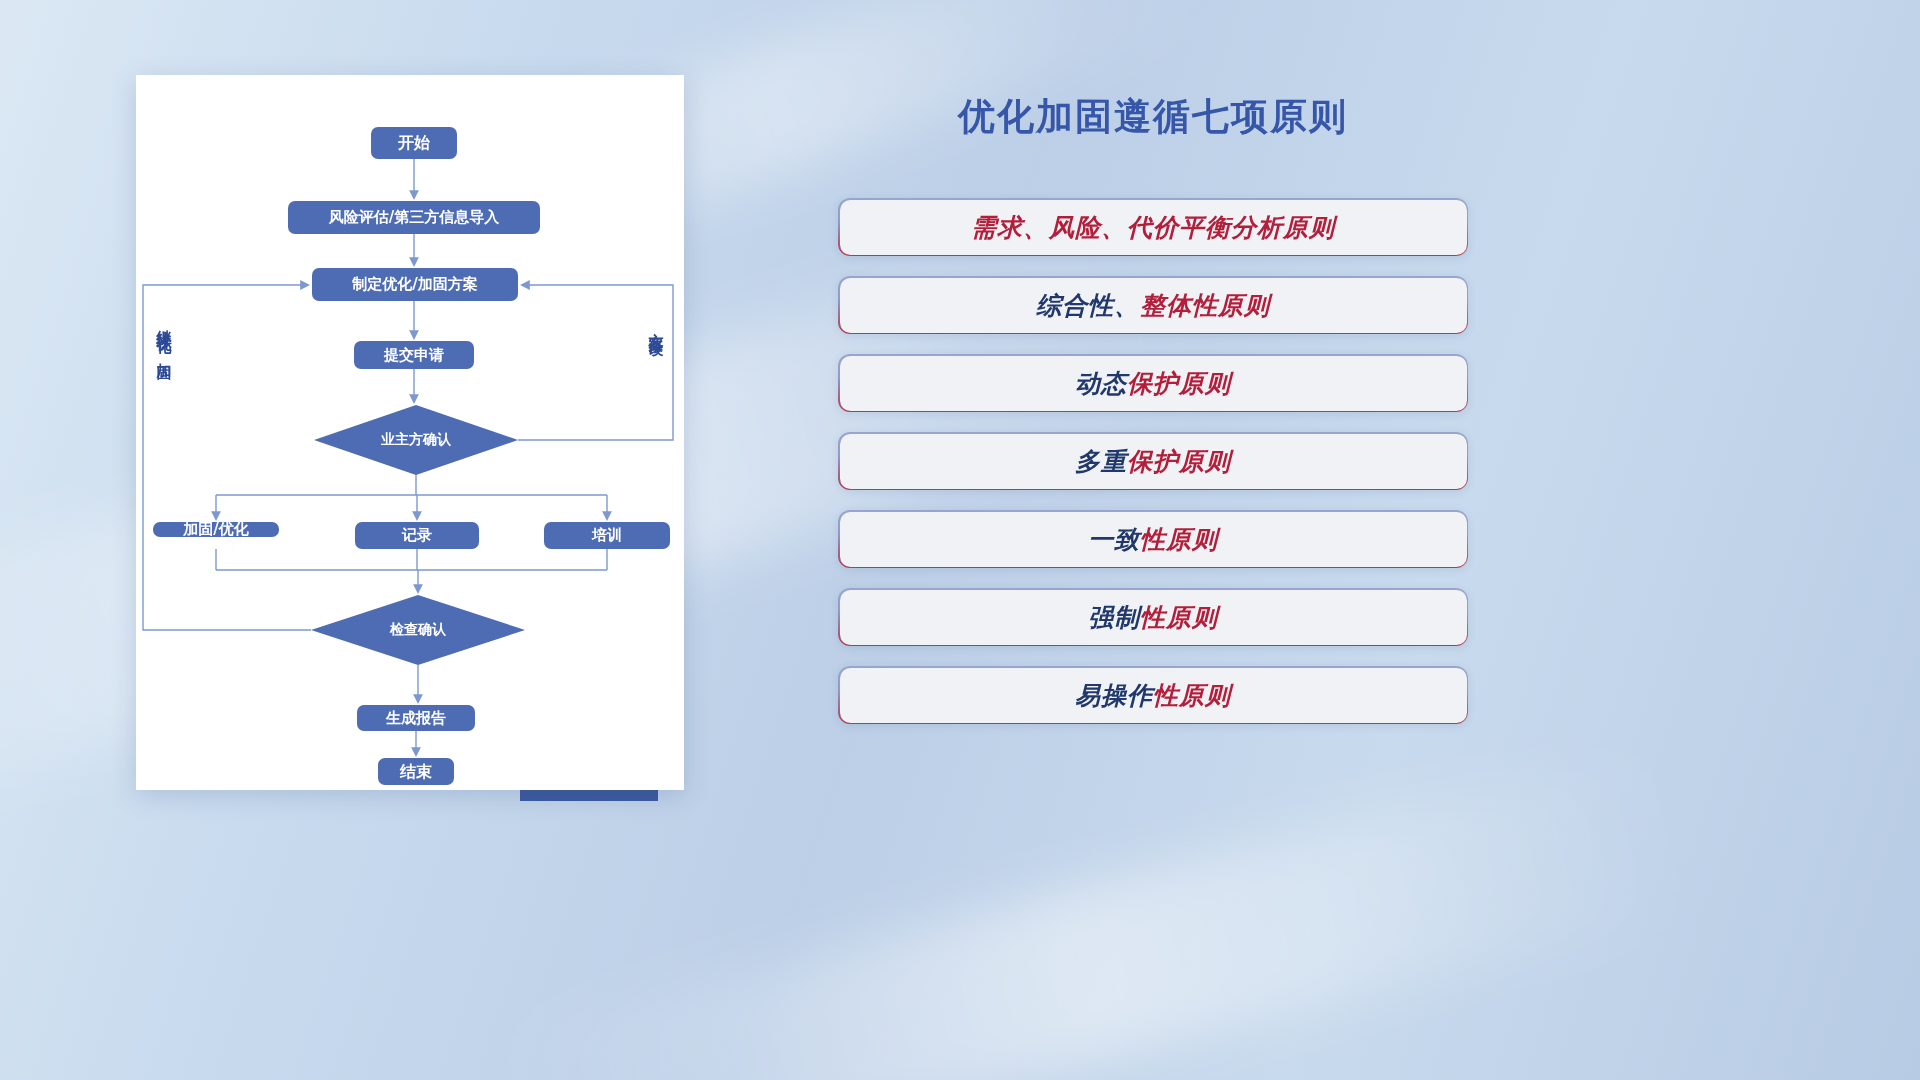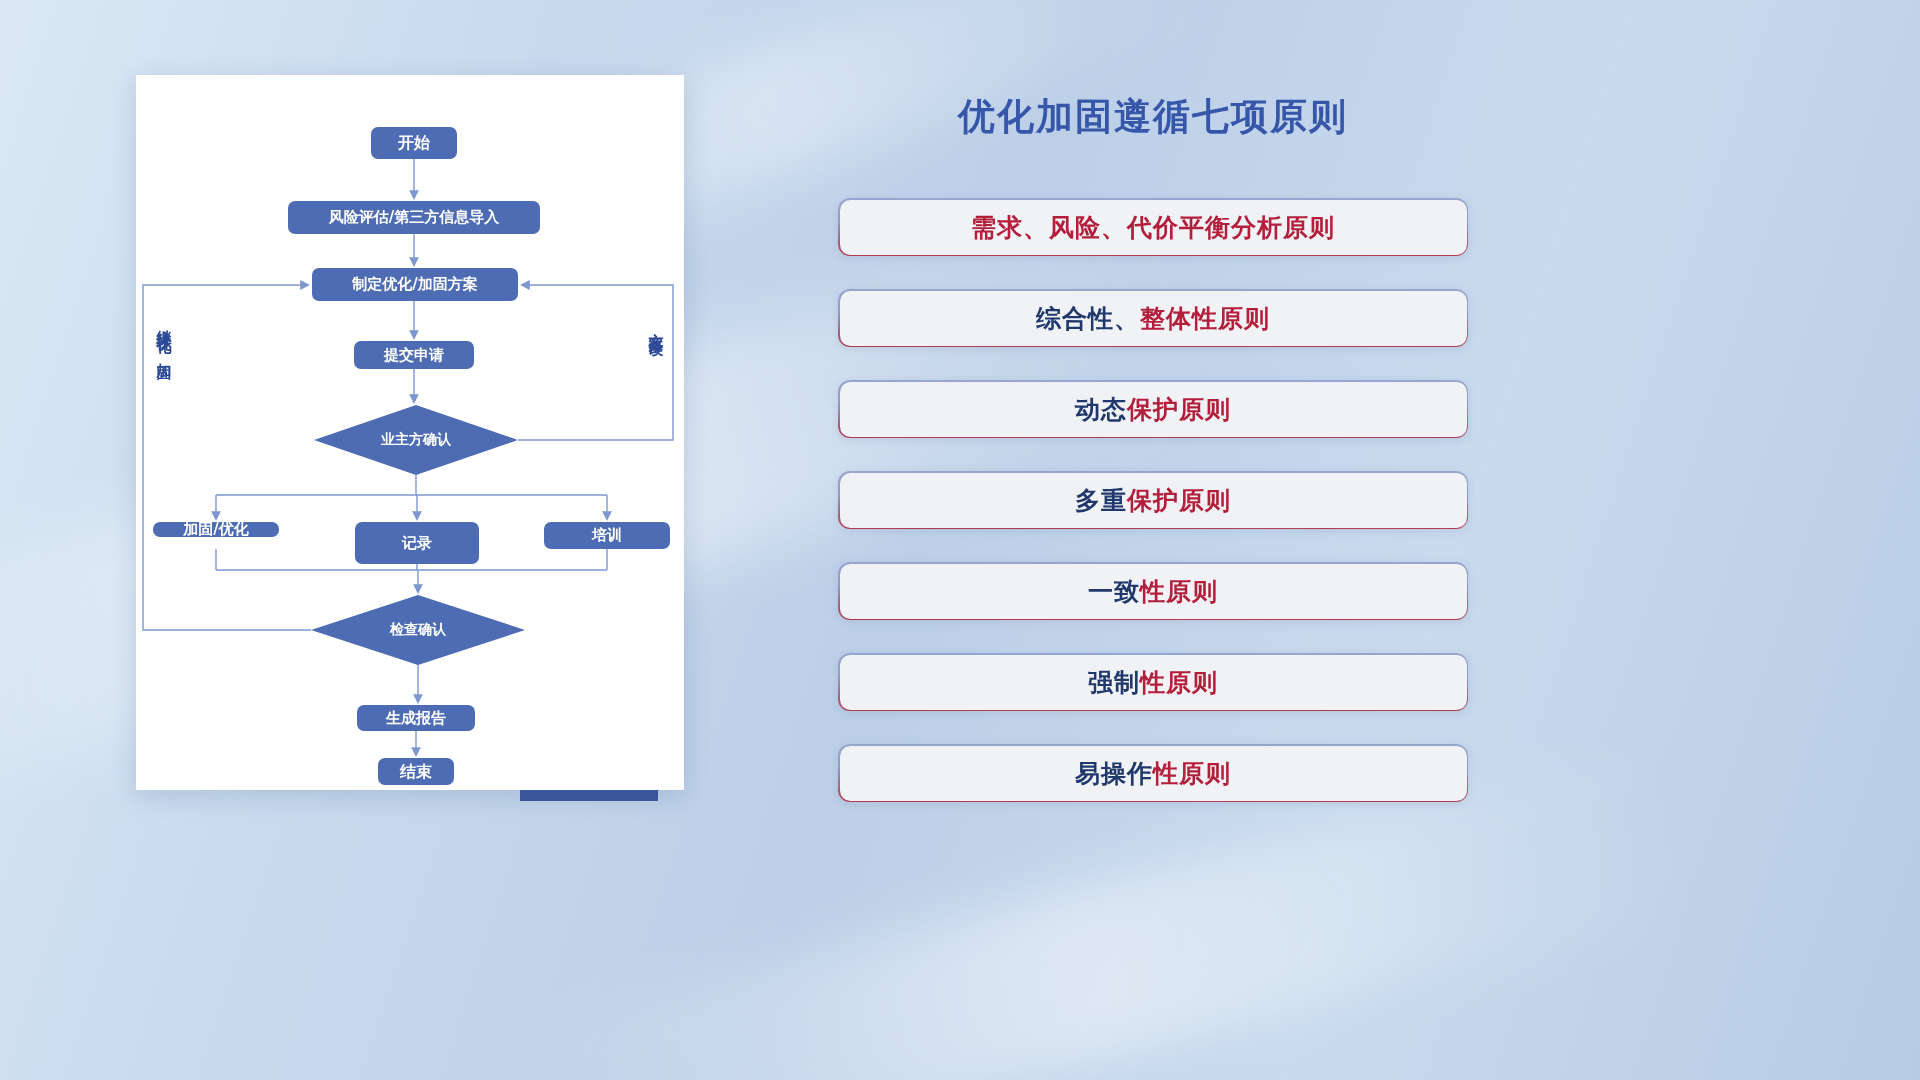--- a/index.html
+++ b/index.html
@@ -40,41 +40,41 @@
     font-weight:600;font-size:15px;border-radius:7px;
     box-sizing:border-box;text-align:center;line-height:1.1;
   }
   .diamond{clip-path:polygon(50% 0,100% 50%,50% 100%,0 50%);font-size:14px;border-radius:0;}
   .n-start{left:235px;top:52px;width:86px;height:32px;border-radius:7px;font-size:16px;}
   .n-risk{left:152px;top:126px;width:252px;height:33px;}
   .n-plan{left:176px;top:193px;width:206px;height:33px;}
   .n-submit{left:218px;top:266px;width:120px;height:28px;text-align:center;}
   .n-d1{left:178px;top:330px;width:204px;height:70px;}
   .n-reinforce{left:17px;top:447px;width:126px;height:15px;}
-  .n-record{left:219px;top:447px;width:124px;height:42px;}
+  .n-record{left:219px;top:447px;width:124px;height:27px;}
   .n-training{left:408px;top:447px;width:126px;height:27px;}
   .n-d2{left:175px;top:520px;width:214px;height:70px;}
   .n-report{left:221px;top:630px;width:118px;height:26px;}
   .n-end{left:242px;top:683px;width:76px;height:27px;border-radius:7px;font-size:16px;}
   .vlabel{
     position:absolute;writing-mode:vertical-lr;text-orientation:upright;
     font-weight:700;font-size:15px;color:#2c4a96;letter-spacing:3px;line-height:1;
   }
   .vlabel-left{left:20px;top:243px;height:160px;}
   .vlabel-right{left:512px;top:245px;height:120px;}
 
   
   .panel{position:absolute;left:838px;top:92px;width:630px;z-index:2;}
   .panel-title{
     position:absolute;left:0;top:0;width:100%;text-align:center;
     font-size:37px;font-weight:700;color:var(--title-blue,#3657a9);letter-spacing:2px;
   }
   .principles{
     position:absolute;left:0;right:0;top:106px;
-    display:flex;flex-direction:column;gap:33px;
+    display:flex;flex-direction:column;gap:20px;font-style:italic;
   }
   .principle{
     height:58px;box-sizing:border-box;border-radius:12px;padding:1.5px;
     background:linear-gradient(180deg,#98a6cf 0%,#8d9cc8 40%,#b23a50 100%);
     box-shadow:0 2px 8px rgba(60,80,130,.12);
   }
   .principle-inner{
     height:100%;border-radius:10.5px;background:var(--box-bg,#f1f2f5);
     display:flex;align-items:center;justify-content:center;
     font-size:25px;font-weight:600;letter-spacing:1px;white-space:nowrap;

